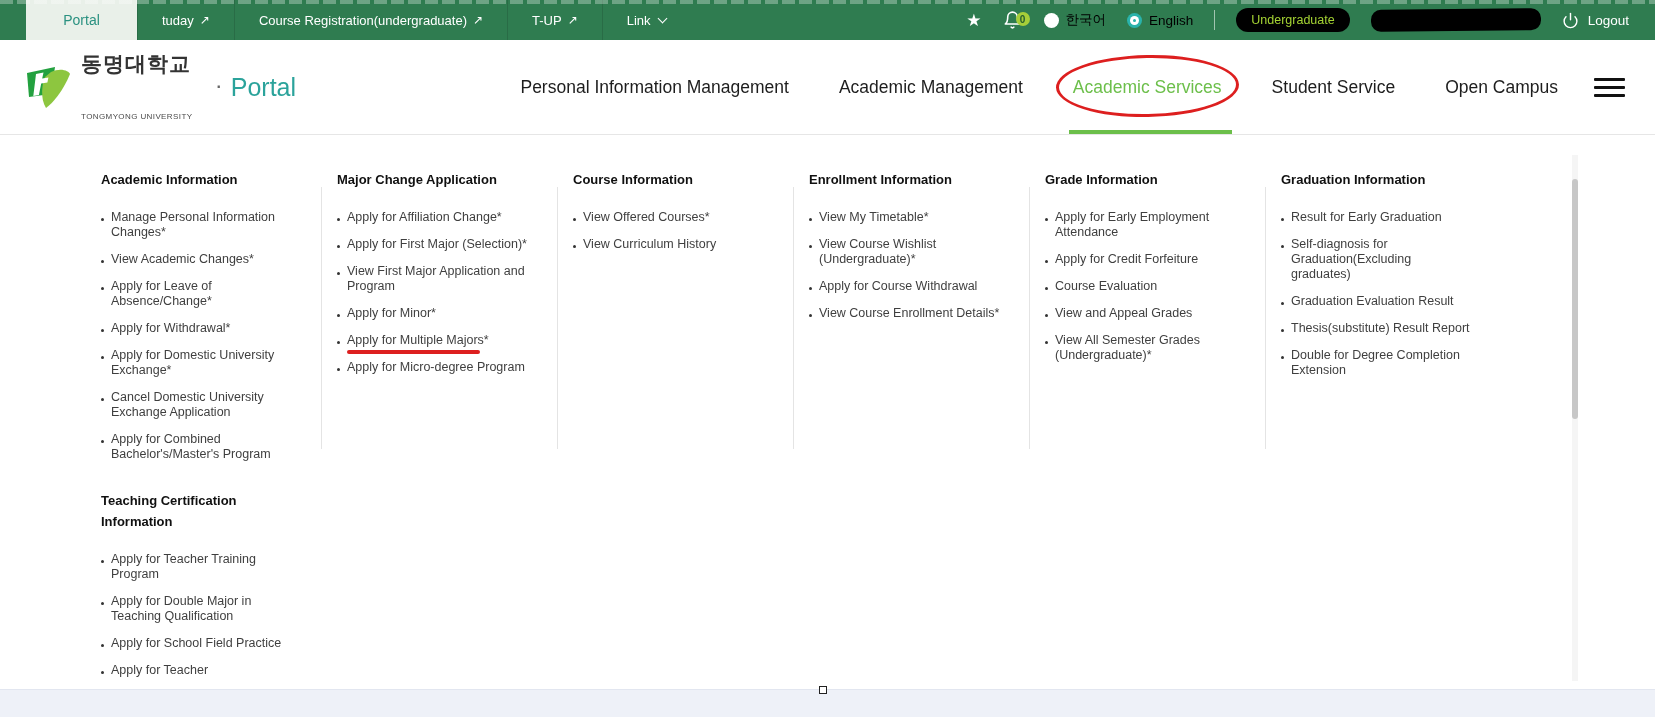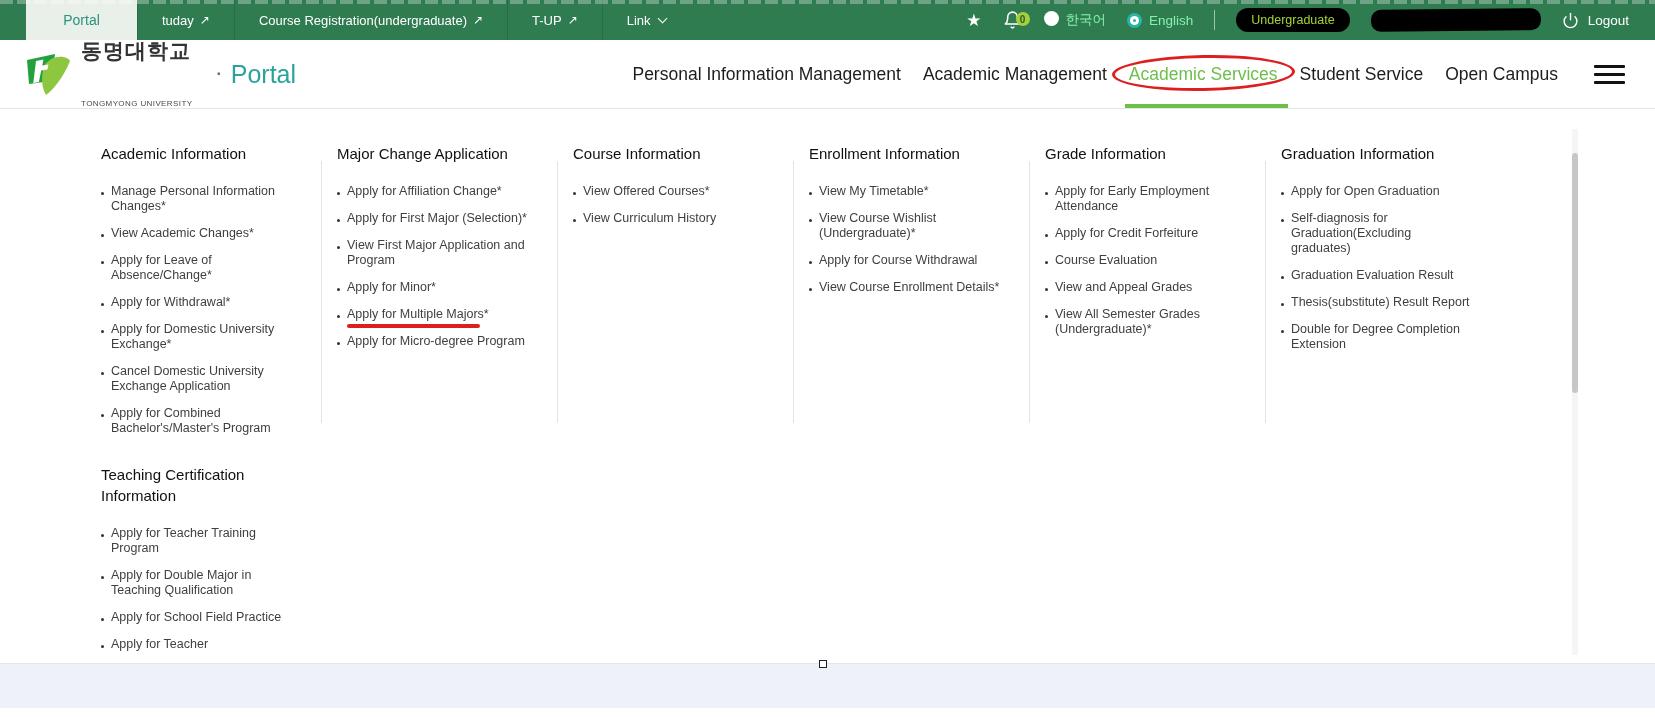--- a/index.html
+++ b/index.html
@@ -18,58 +18,58 @@
   .tab.active { background: #e9f0e9; color: #2a9180; min-width: 111px; justify-content: center; font-size: 14px; }
   .tab .arrow { margin-left: 6px; font-size: 12px; }
   .chev { width: 7px; height: 7px; border-right: 1.6px solid #fff; border-bottom: 1.6px solid #fff;
     transform: rotate(45deg); margin-left: 8px; margin-top: -4px; }
   .topbar-right { margin-left: auto; display: flex; align-items: center; gap: 21px; padding-right: 26px; }
   .star { color: #fff; font-size: 17px; line-height: 1; cursor: pointer; }
   .bell-wrap { position: relative; width: 20px; height: 20px; cursor: pointer; }
   .badge { position: absolute; right: -7px; top: 2px; background: #a6ce39; color: #235c2d;
     font-size: 10px; font-weight: bold; width: 14px; height: 14px; border-radius: 50%;
     display: flex; align-items: center; justify-content: center; }
-  .lang { display: flex; align-items: flex-start; gap: 7px; color: #86efac; font-size: 13.5px; cursor: pointer; }
+  .lang { display: flex; align-items: center; gap: 7px; color: #000000; font-size: 13.5px; cursor: pointer; }
   .radio { width: 15px; height: 15px; border-radius: 50%; background: #fff; display: inline-block; position: relative; flex: none; }
   .radio.selected { background: #2ab3ab; }
   .radio.selected::before { content:""; position: absolute; inset: 3px; background: #fff; border-radius: 50%; }
   .radio.selected::after  { content:""; position: absolute; inset: 6px; background: #2ab3ab; border-radius: 50%; }
   .sep { width: 1px; height: 20px; background: rgba(255,255,255,.55); }
   .role-badge { background: #000; color: #a4d333; font-size: 12.5px; padding: 5px 15px; border-radius: 13px; }
   .redacted { width: 170px; height: 22px; background: #000; border-radius: 10px; transform: rotate(-.6deg); }
   .logout { display: flex; align-items: center; gap: 9px; color: #fff; font-size: 13.5px; cursor: pointer; }
 
   
-  .header { height: 69px; background: #fff; border-bottom: 1px solid #e6e6e6;
+  .header { height: 95px; background: #fff; border-bottom: 1px solid #e6e6e6;
     display: flex; align-items: stretch; position: relative; }
   .logo { display: flex; align-items: center; gap: 10px; margin-left: 25px; cursor: pointer; }
   .logo-text { display: flex; flex-direction: column; gap: 2px; }
   .logo-kr { font-size: 21px; font-weight: bold; color: #333; letter-spacing: 1px; line-height: 1; }
   .logo-en { font-size: 8px; font-weight: normal; color: #4a4a4a; letter-spacing: .4px; margin-top: 36px; }
   .logo-portal { display: flex; align-items: center; gap: 9px; margin-left: 14px; }
   .logo-dot { font-size: 16px; font-weight: bold; color: #666; }
   .portal-name { font-size: 25px; color: #2ba39b; }
-  .nav { display: flex; align-items: stretch; gap: 22px; margin-left: auto; margin-right: 36px; }
+  .nav { display: flex; align-items: stretch; gap: 50px; margin-left: auto; margin-right: 36px; }
   .nav-item { display: flex; align-items: center; font-size: 17.5px; color: #1d1d1d;
     position: relative; cursor: pointer; white-space: nowrap; }
   .nav-item.active { color: #6cbf4a; }
   .nav-item.active::after { content:""; position: absolute; left: -4px; right: -10px; bottom: 0;
     height: 4px; background: #6cbf4a; }
   .ellipse { position: absolute; top: 15px; bottom: 17px; left: -17px; right: -17px;
     border: 3px solid #dd1f1f; border-radius: 50%; transform: rotate(-1deg); }
   .hamburger { width: 31px; display: flex; flex-direction: column; gap: 5px;
     align-self: center; margin-right: 30px; cursor: pointer; flex: none; }
   .hamburger span { height: 3px; background: #111; border-radius: 1px; }
 
   
   .mega { position: relative; height: 554px; background: #fff; }
   .menu-content { height: 542px; overflow: hidden; display: flex; padding-left: 85px; }
   .menu-col { width: 236px; flex: none; padding: 34px 18px 0 16px; }
   .menu-section + .menu-section { margin-top: 28px; }
-  .section-title { font-size: 15px; font-weight: normal; color: #101010;
+  .section-title { font-size: 13px; font-weight: bold; color: #101010;
     margin: 0 0 20px 0; line-height: 21px; max-width: 196px; }
   .menu-item { display: flex; font-size: 12.5px; color: #3f3f3f; line-height: 15px;
     margin-bottom: 12px; cursor: pointer; }
   .bullet { width: 3px; height: 3px; border-radius: 50%; background: #333; margin: 8px 7px 0 0; flex: none; }
   .menu-item .label { width: 183px; }
   .menu-item.annotated .label { position: relative; }
   .menu-item.annotated .label::after { content:""; position: absolute; left: 0; bottom: -6px;
     width: 133px; height: 4px; background: #dd1f1f; border-radius: 2px; }
   .divider { position: absolute; top: 52px; width: 1px; height: 262px; background: #e4e4e4; }
   .scroll-track { position: absolute; left: 1572px; top: 20px; width: 6px; height: 526px; background: #f5f5f5; }
@@ -320,21 +320,21 @@
             <span class="bullet"></span>
             <span class="label">View All Semester Grades (Undergraduate)*</span>
           </div>
         </div>
       </div>
       <div class="menu-col">
         <div class="menu-section">
           <h3 class="section-title">Graduation Information</h3>
           <div class="menu-item">
             <span class="bullet"></span>
-            <span class="label">Apply for Open Graduation</span>
+            <span class="label">Result for Early Graduation</span>
           </div>
           <div class="menu-item">
             <span class="bullet"></span>
             <span class="label">Self-diagnosis for Graduation(Excluding graduates)</span>
           </div>
           <div class="menu-item">
             <span class="bullet"></span>
             <span class="label">Graduation Evaluation Result</span>
           </div>
           <div class="menu-item">

